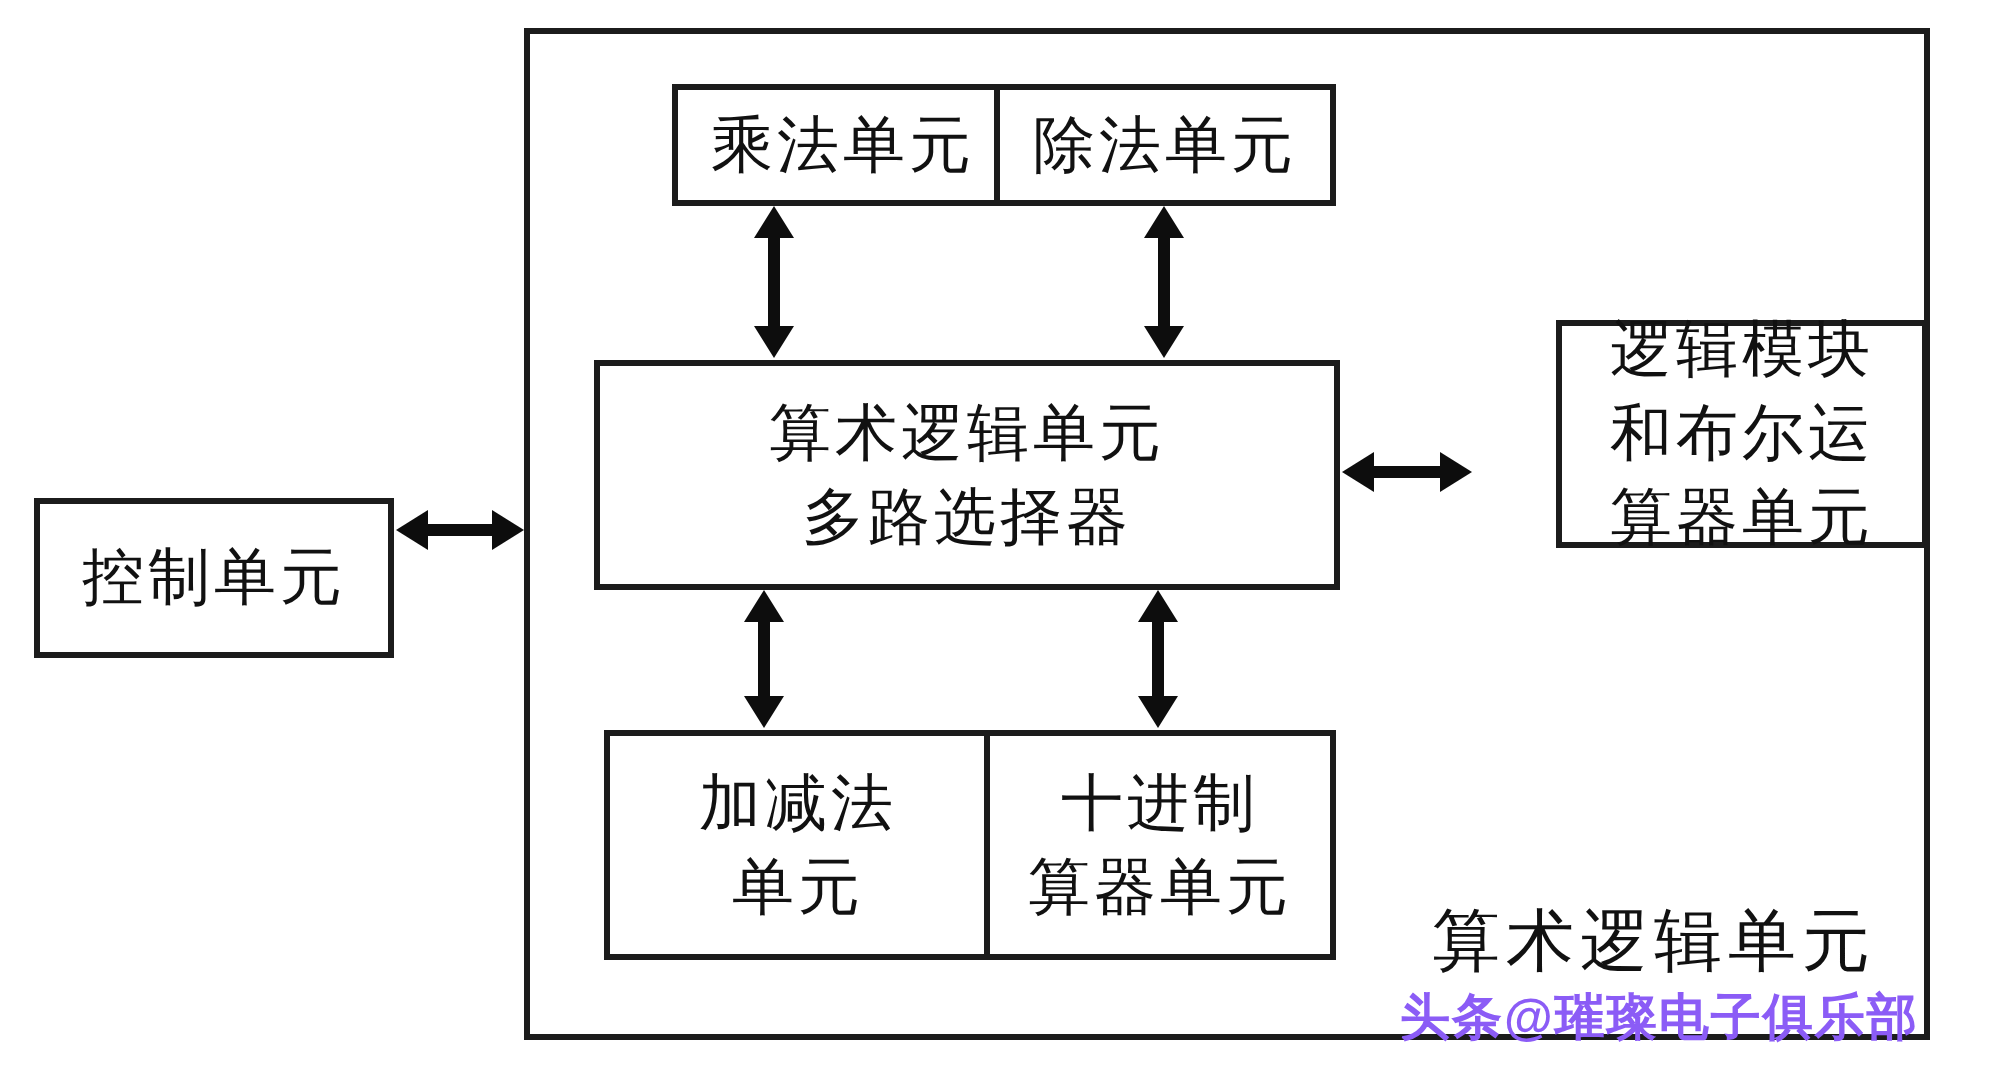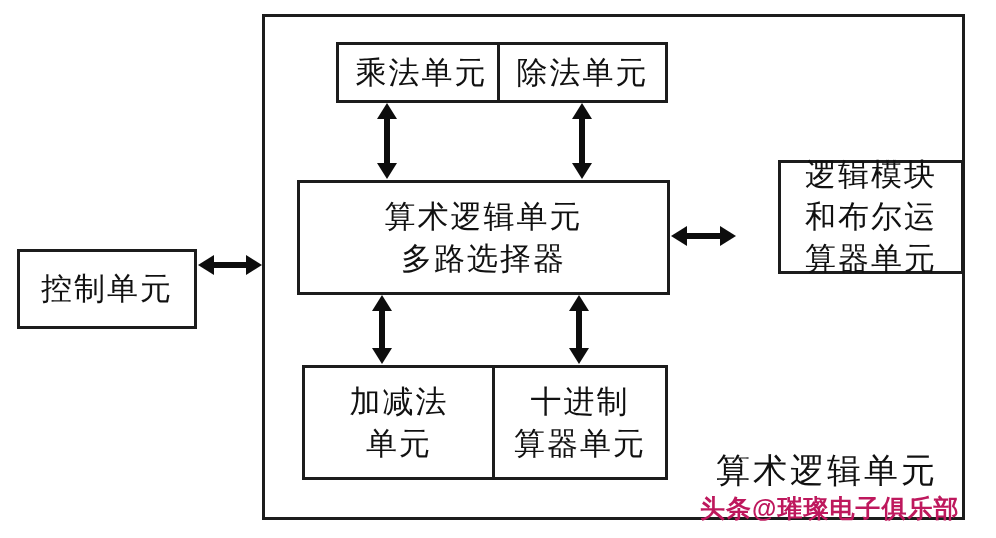--- a/index.html
+++ b/index.html
@@ -57,21 +57,21 @@
     letter-spacing: 3px;
     color: #111111;
   }
 
   .watermark {
     position: absolute;
     left: 700px; top: 492px;
     font-size: 25px;
     font-weight: 600;
     letter-spacing: 1px;
-    color: #be185d;
+    color: #8b5cf6;
   }
 </style>
 </head>
 <body>
 
 <div class="canvas">
 
   <div class="outer-box"></div>
 
   <div class="node node-control">

